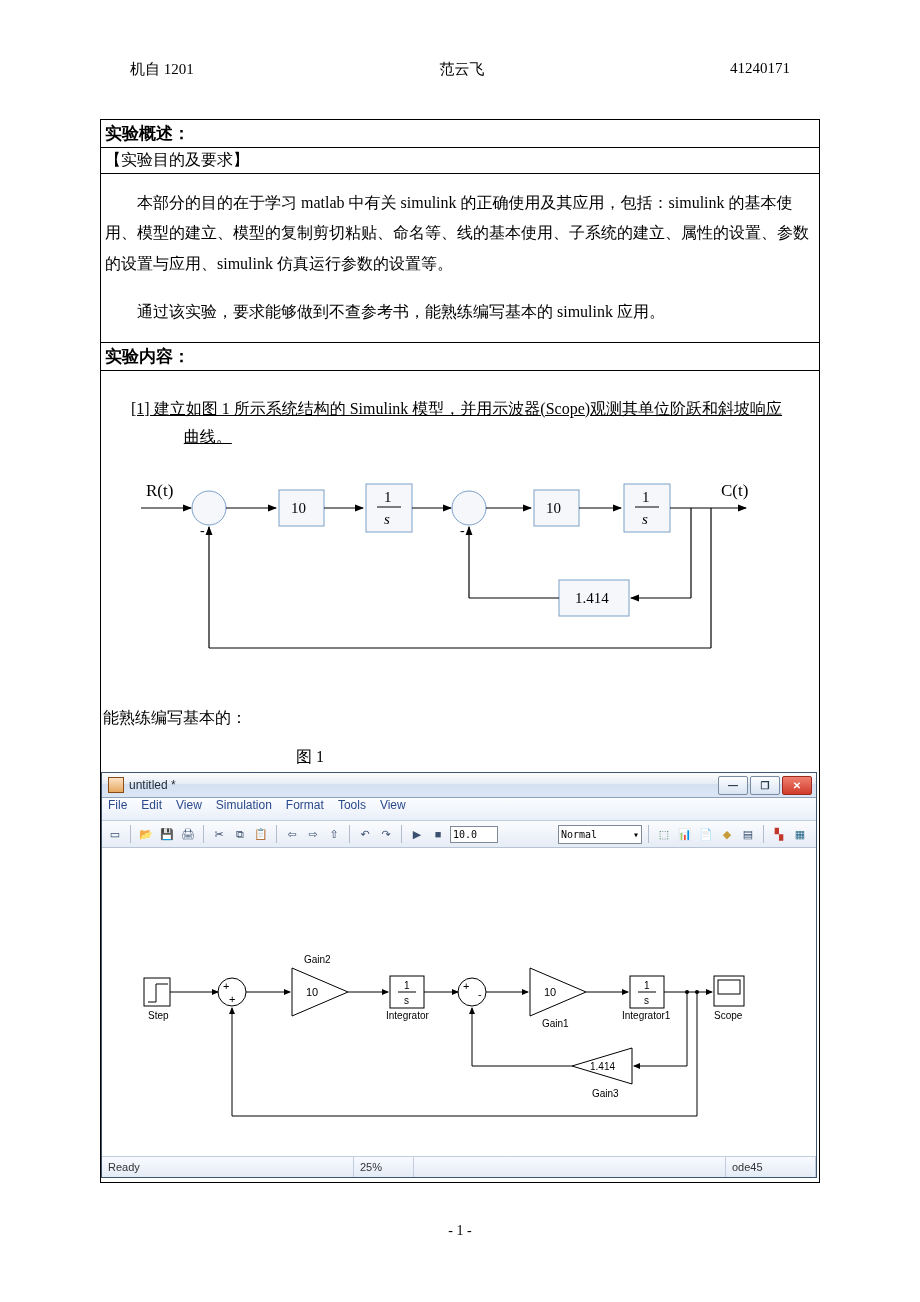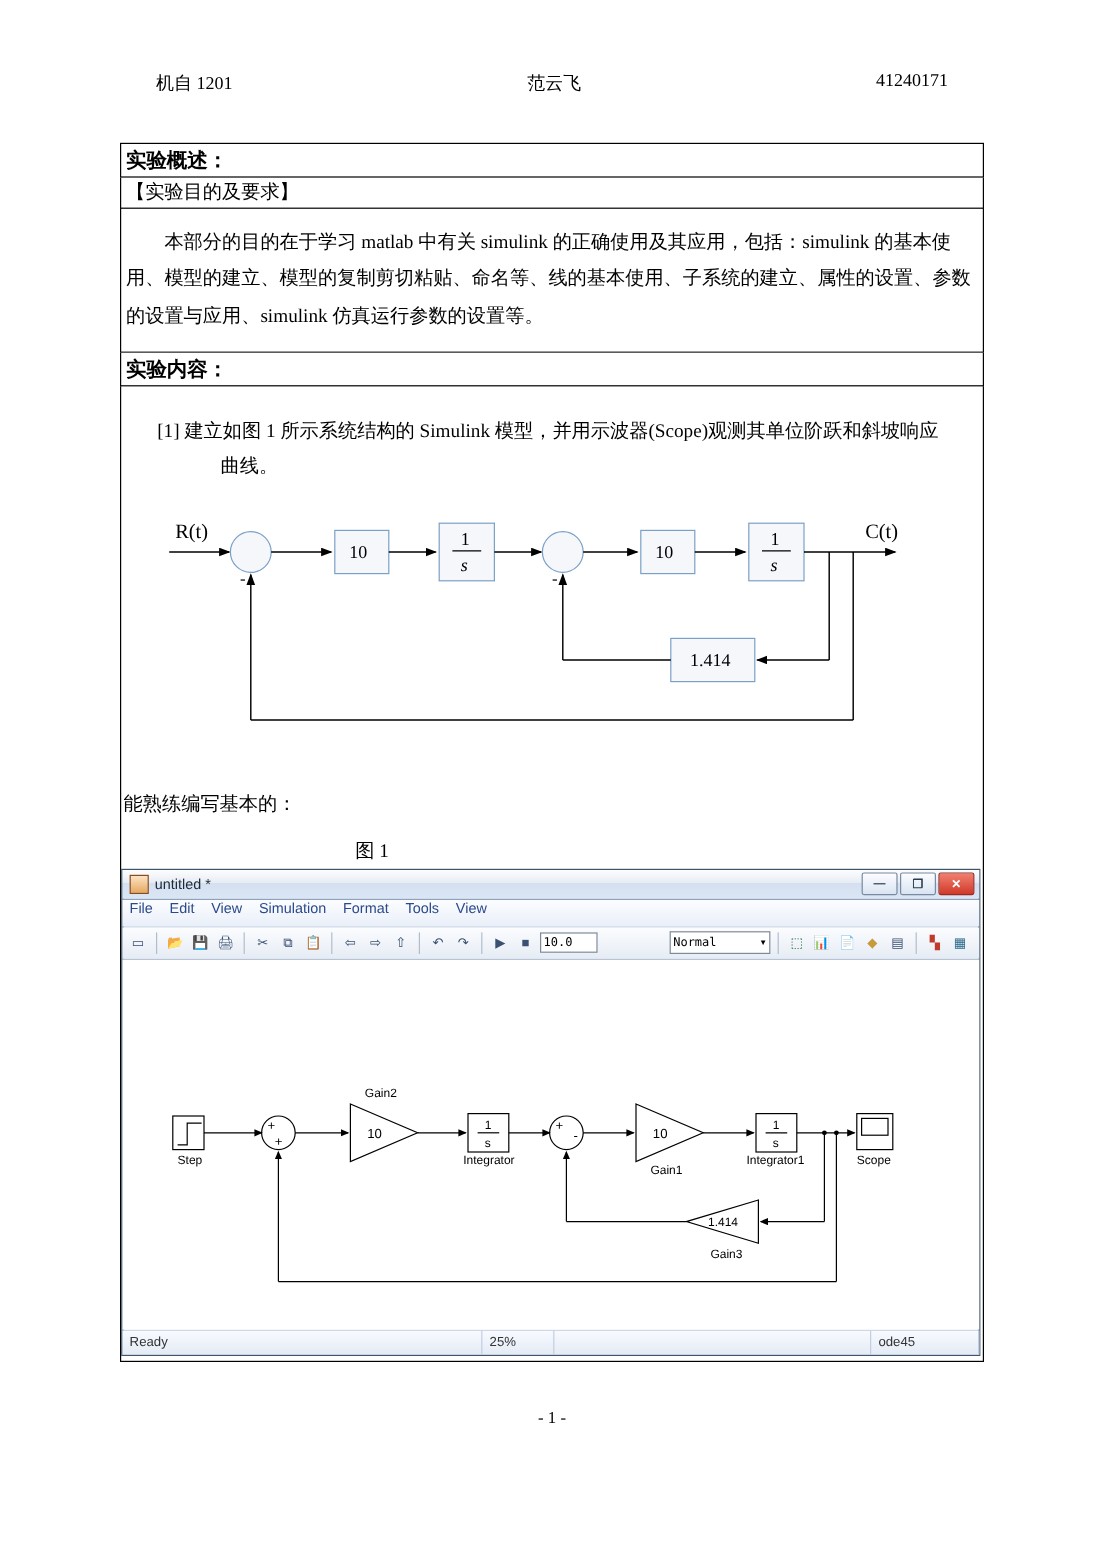--- a/index.html
+++ b/index.html
@@ -46,21 +46,21 @@
     border-top: none;
     line-height: 1.9;
     font-size: 16px;
   }
   .indent { text-indent: 2em; }
   .content-body {
     border: 1px solid #000;
     border-top: none;
     padding: 8px 4px 4px 30px;
   }
-  .task-text { line-height: 1.8; font-size:16px; padding-right:20px; text-indent:-3.3em; padding-left:3.3em; }
+  .task-text { line-height: 1.8; font-size:16px; padding-right:20px; text-indent:-3.3em; padding-left:3.3em;text-decoration:underline; }
   svg { display:block; }
   .fig-label {
     margin: 18px 0 4px 0;
     font-size: 16px;
     padding-left: 165px;
   }
   .page-num {
     text-align:center;
     font-size:14px;
     margin-top:40px;
@@ -141,20 +141,21 @@
     <span>机自 1201</span>
     <span>范云飞</span>
     <span>41240171</span>
   </div>
 
   <div class="border-frame">
     <div class="section-title first">实验概述：</div>
     <div class="sub-title">【实验目的及要求】</div>
     <div class="body-text">
       <p class="indent" style="margin:8px 0 0 0">本部分的目的在于学习 matlab 中有关 simulink 的正确使用及其应用，包括：simulink 的基本使用、模型的建立、模型的复制剪切粘贴、命名等、线的基本使用、子系统的建立、属性的设置、参数的设置与应用、simulink 仿真运行参数的设置等。</p>
+      <p class="indent" style="margin:18px 0 0 0">通过该实验，要求能够做到不查参考书，能熟练编写基本的 simulink 应用。</p>
     </div>
     <div class="section-title">实验内容：</div>
     <div class="content-body">
       <p class="task-text">[1] 建立如图 1 所示系统结构的 Simulink 模型，并用示波器(Scope)观测其单位阶跃和斜坡响应曲线。</p>
 
       <svg width="650" height="200" style="margin-top:26px">
         <defs>
           <marker id="ah" markerWidth="8" markerHeight="8" refX="7" refY="3" orient="auto">
             <path d="M0,0 L8,3 L0,6 Z" fill="#000"></path>
           </marker>
@@ -327,21 +328,21 @@
           </svg>
           <div class="canvas-label" style="left:46px; top:162px">Step</div>
           <div class="canvas-label" style="left:202px; top:106px">Gain2</div>
           <div class="canvas-label" style="left:284px; top:162px">Integrator</div>
           <div class="canvas-label" style="left:440px; top:170px">Gain1</div>
           <div class="canvas-label" style="left:520px; top:162px">Integrator1</div>
           <div class="canvas-label" style="left:612px; top:162px">Scope</div>
           <div class="canvas-label" style="left:490px; top:240px">Gain3</div>
         </div>
         <div class="sim-status">
-          <div class="cell" style="width:300px">Ready</div>
+          <div class="cell" style="width:252px">Ready</div>
           <div class="cell" style="width:60px">25%</div>
           <div class="cell" style="flex:1"></div>
           <div class="cell" style="width:90px">ode45</div>
         </div>
       </div>
 
     </div>
   </div>
 
   <div class="page-num">- 1 -</div>

